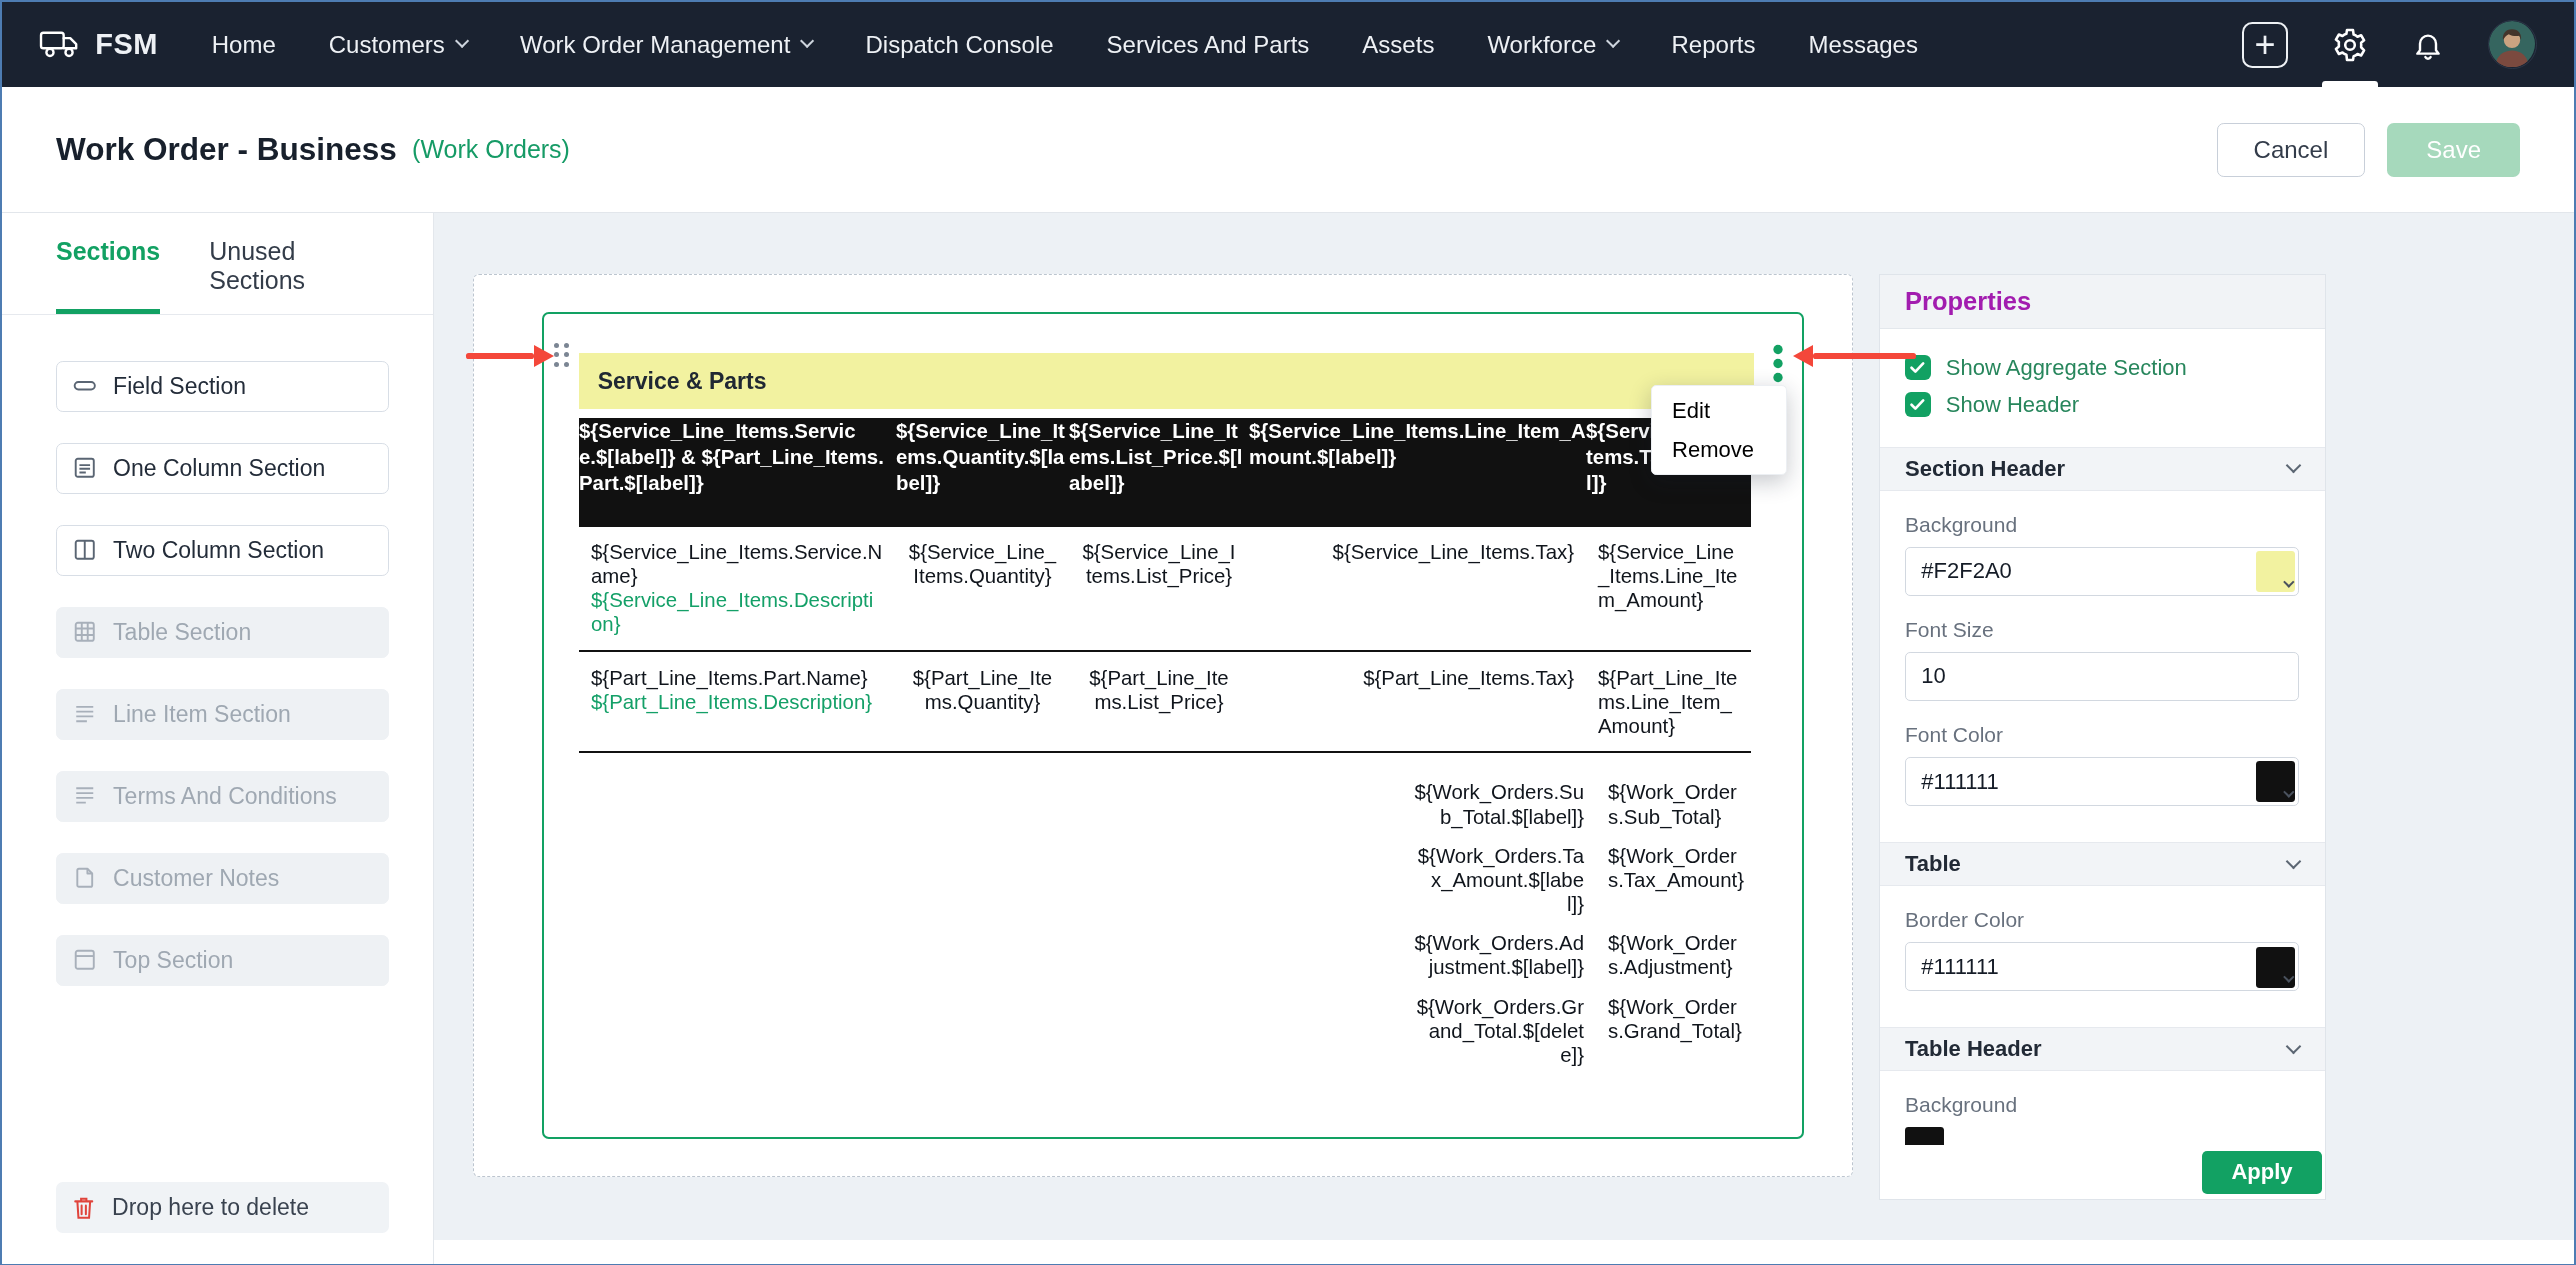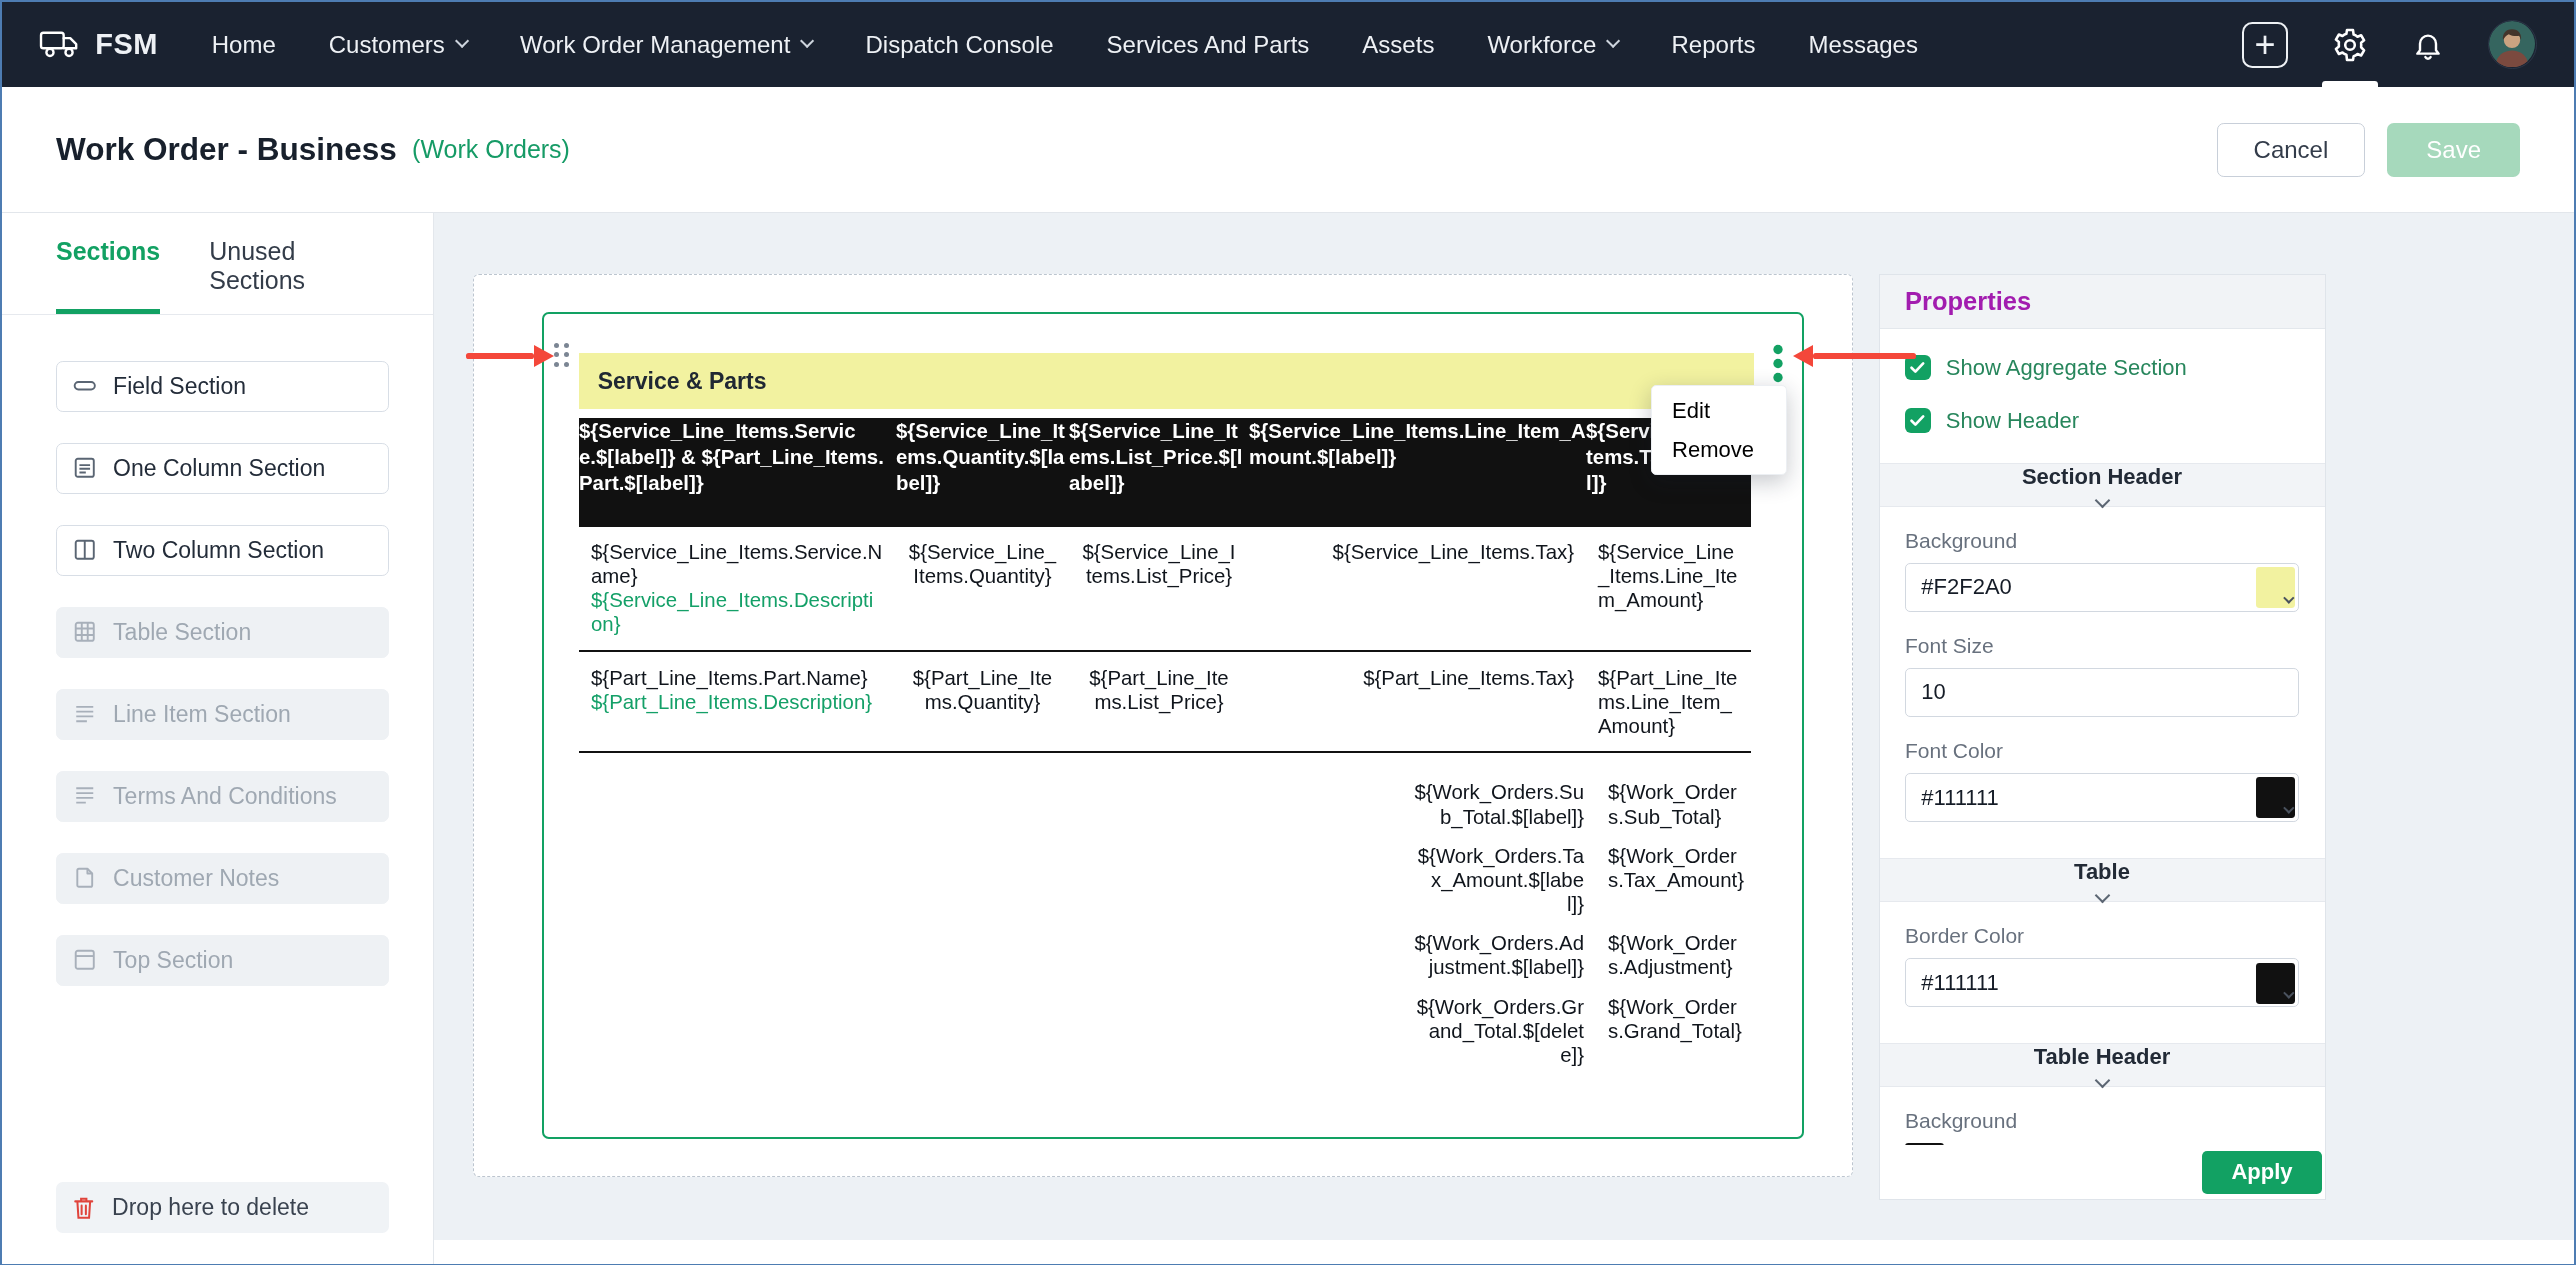--- a/index.html
+++ b/index.html
@@ -96,28 +96,28 @@
   .annot-right::before { content:""; position:absolute; left:-19.6px; top:50%; transform:translateY(-50%);
                          border-right:20.4px solid #f4473a; border-top:11px solid transparent; border-bottom:11px solid transparent; }
   .bottom-strip { position:absolute; left:0; right:0; bottom:0; height:24px; background:#fff; }
 
   
   .props { width:447px; flex:0 0 447px; height:926px; margin-left:25.5px; background:#fff;
            border:0.9px solid #dfe4ea; position:relative; overflow:hidden; }
   .props-head { height:54px; background:#f1f3f6; border-bottom:0.9px solid #e3e7ec; display:flex;
                 align-items:center; padding:0 25.5px; font-size:25.5px; font-weight:700; color:#a21caf; }
   .chk-block { padding:25.5px 25.5px 29px; }
-  .chk-row { display:flex; align-items:center; gap:15.3px; margin-bottom:27px; cursor:pointer; }
+  .chk-row { display:flex; align-items:center; gap:15.3px; margin-bottom:11px; cursor:pointer; }
   .chk-row:last-child { margin-bottom:0; }
   .chk { width:25.5px; height:25.5px; background:#12a163; border-radius:6px; display:flex;
          align-items:center; justify-content:center; flex:0 0 25.5px; }
   .chk svg { width:18.7px; height:18.7px; }
   .chk-label { font-size:22px; color:#27865c; }
   .group-bar { height:44px; background:#f2f4f7; border-top:0.9px solid #e6e9ee; border-bottom:0.9px solid #e6e9ee;
-               display:flex; align-items:center; justify-content:space-between; padding:0 25.5px; cursor:pointer;flex-direction:column; }
+               display:flex; align-items:center; justify-content:space-between; padding:0 25.5px; cursor:pointer; }
   .group-bar.gap { margin-top:36px; }
   .group-title { font-size:22px; font-weight:700; color:#222a36; }
   .chev { width:11px; height:11px; border-right:2.6px solid #5c6673; border-bottom:2.6px solid #5c6673;
           transform:rotate(45deg); margin-top:-6px; }
   .field { padding:0 25.5px; }
   .f-label { margin-top:22px; font-size:21px; color:#68717e; }
   .f-input { position:relative; margin-top:10.2px; }
   .f-input input { width:100%; height:49px; border:1.7px solid #d2d8e0; border-radius:5.1px; font-size:22px;
                    color:#151c27; padding:0 61px 0 15.3px; font-family:inherit; background:#fff; }
   .swatch { position:absolute; right:4.3px; top:4.3px; width:39px; height:41px; border-radius:3.4px; cursor:pointer; }

